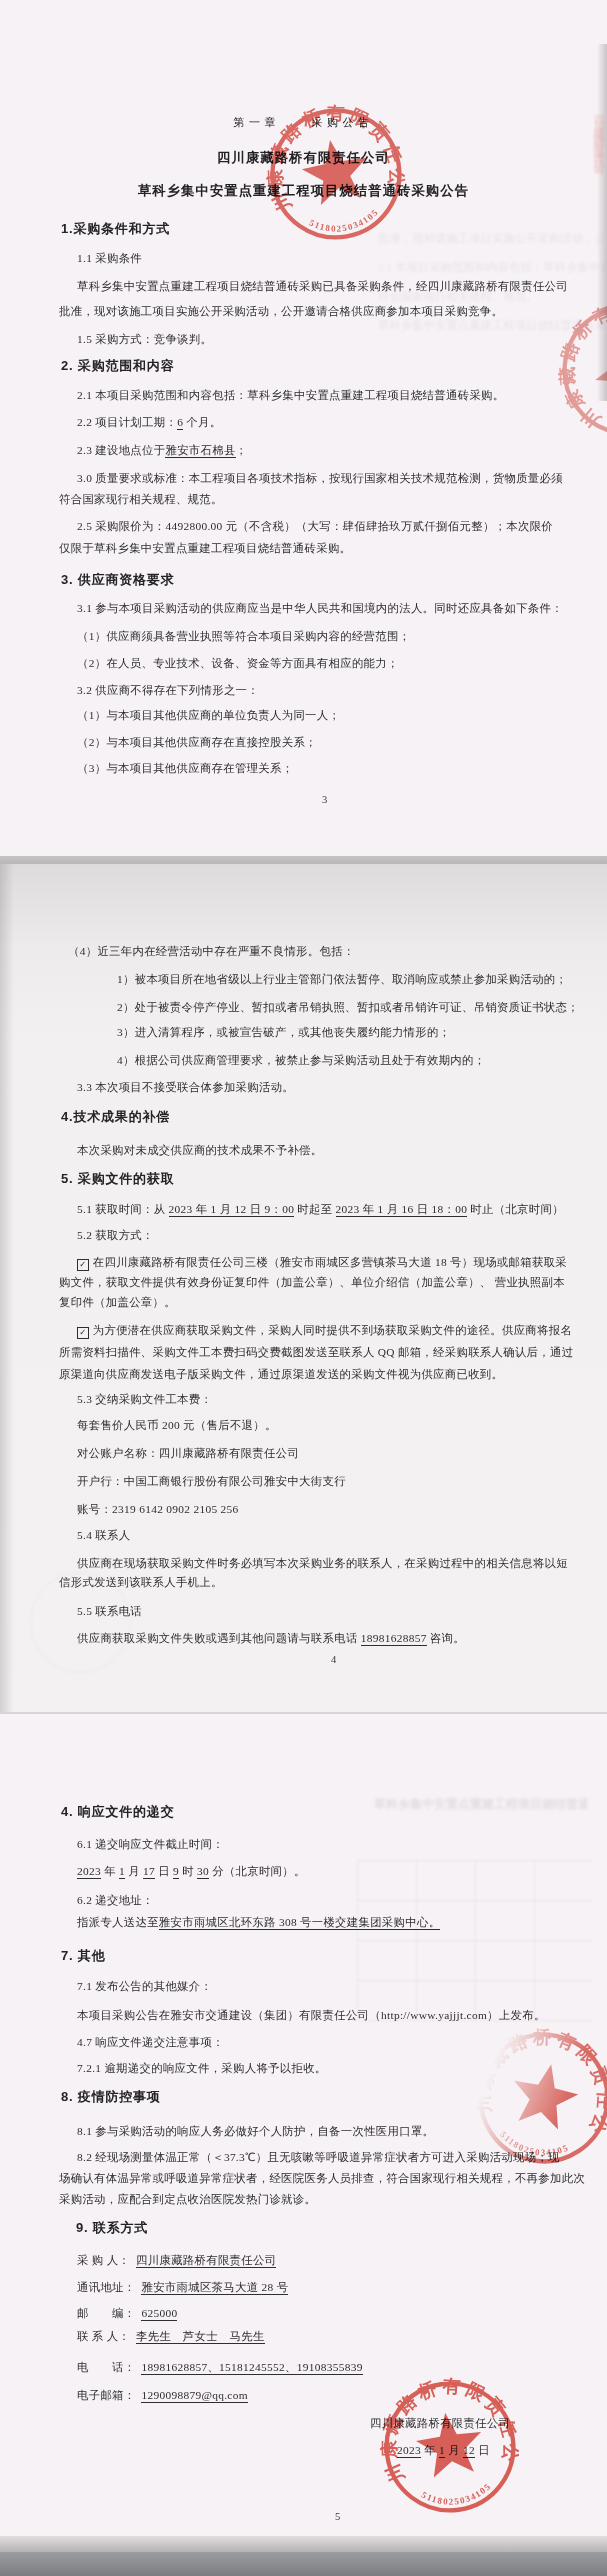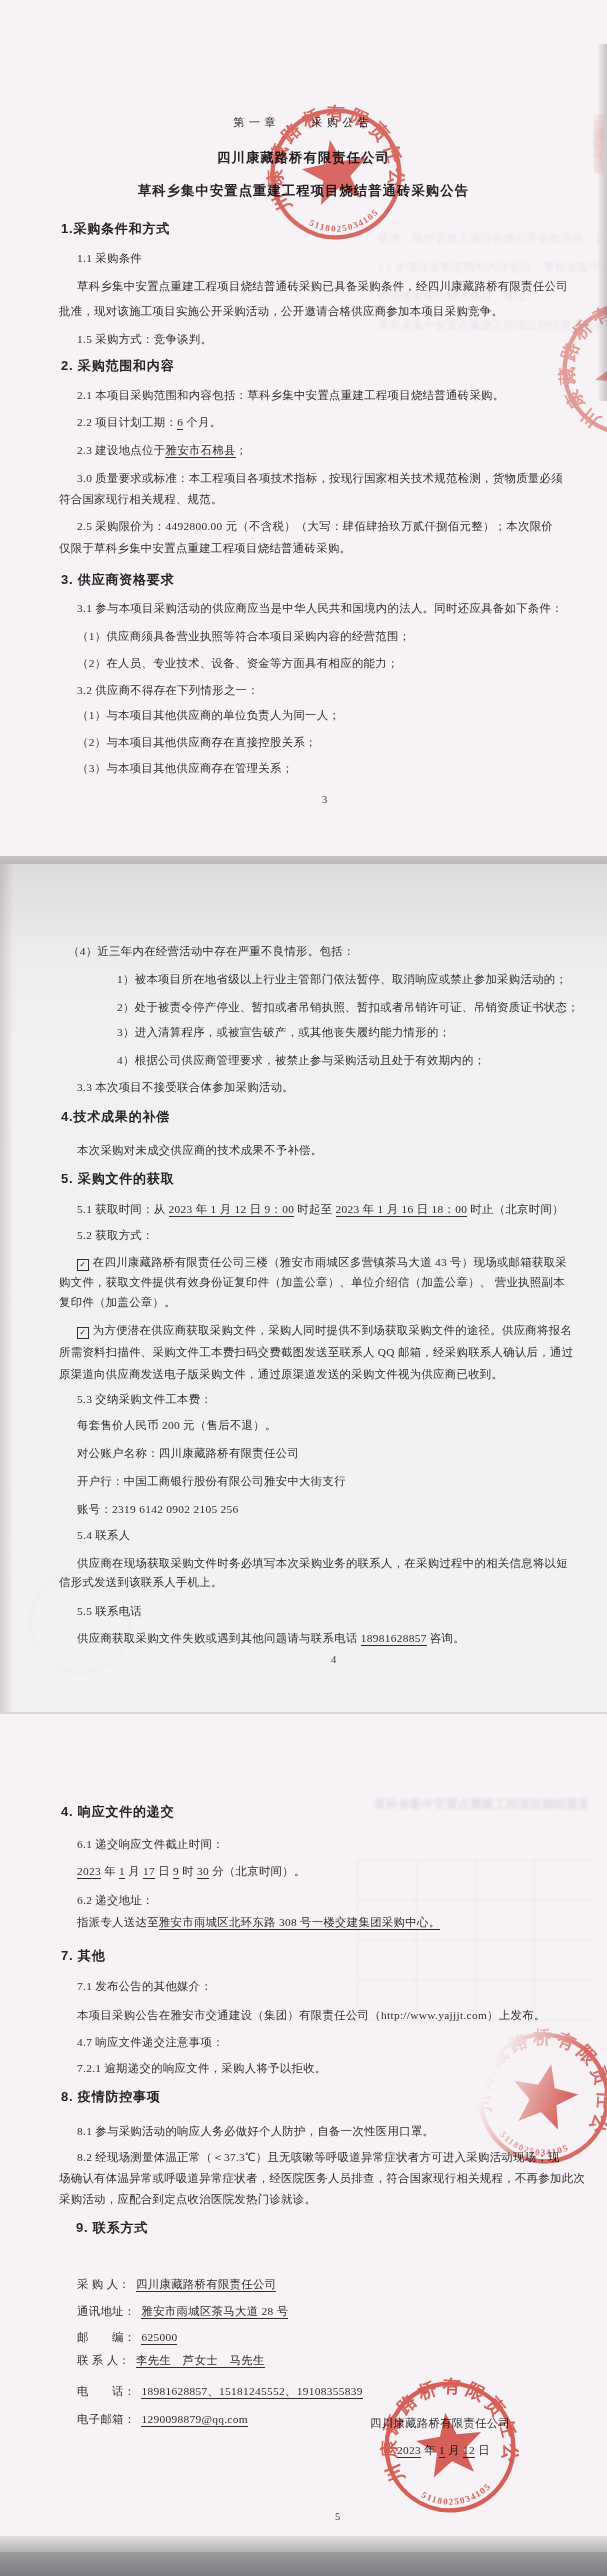--- a/index.html
+++ b/index.html
@@ -30,21 +30,21 @@
   .ctr{left:0;width:607px;text-align:center;}
   .t1{font-size:11px;font-weight:normal;letter-spacing:4.6px;color:#232225;font-family:"Liberation Sans",sans-serif;}
   .t2{font-size:13.3px;font-weight:bold;letter-spacing:1.1px;color:#232225;font-family:"Liberation Sans",sans-serif;}
   .hd{font-weight:bold;font-size:13px;color:#242326;letter-spacing:0.8px;left:61px;
       font-family:"Liberation Sans",sans-serif;}
   .u, .ln .u{border-bottom:0.8px solid #2f2e30;padding-bottom:0.8px;}
   .pn{position:absolute;font-size:10.6px;color:#39383a;}
   .cb{display:inline-block;width:10px;height:10px;border:1.1px solid #2f2e30;
       margin-right:3.8px;font-size:8.4px;line-height:9px;text-align:center;
       vertical-align:-0.8px;color:#2f2e30;font-family:"DejaVu Sans",sans-serif;}
-  .clabel{display:inline-block;margin-top:24px;}
+  .clabel{display:inline-block;}
   .cval{margin-left:6px;}
   
   .stamp{position:absolute;width:144px;height:144px;color:#d8493e;
          mix-blend-mode:multiply;pointer-events:none;}
   .stamp svg{width:100%;height:100%;overflow:visible;}
   .stamp text{font-family:"Liberation Serif",serif;font-weight:bold;}
   .fadeL{
     -webkit-mask-image:linear-gradient(100deg,rgba(0,0,0,0) 14%,rgba(0,0,0,.5) 38%,#000 62%);
             mask-image:linear-gradient(100deg,rgba(0,0,0,0) 14%,rgba(0,0,0,.5) 38%,#000 62%);
   }
@@ -120,21 +120,21 @@
 <div class="ln ind2" style="top:1025px">3）进入清算程序，或被宣告破产，或其他丧失履约能力情形的；</div>
 <div class="ln ind2" style="top:1053px">4）根据公司供应商管理要求，被禁止参与采购活动且处于有效期内的；</div>
 <div class="ln ind" style="top:1080px">3.3 本次项目不接受联合体参加采购活动。</div>
 
 <div class="ln hd" style="top:1108px">4.技术成果的补偿</div>
 <div class="ln ind" style="top:1143px">本次采购对未成交供应商的技术成果不予补偿。</div>
 
 <div class="ln hd" style="top:1170px">5. 采购文件的获取</div>
 <div class="ln ind" style="top:1202px"><span>5.1 获取时间：从 </span><span class="u">2023 年 1 月 12 日 9：00</span><span> 时起至 </span><span class="u">2023 年 1 月 16 日 18：00</span><span> 时止（北京时间）</span></div>
 <div class="ln ind" style="top:1228px">5.2 获取方式：</div>
-<div class="ln ind" style="top:1255px"><span class="cb">✓</span><span>在四川康藏路桥有限责任公司三楼（雅安市雨城区多营镇茶马大道 43 号）现场或邮箱获取采</span></div>
+<div class="ln ind" style="top:1255px"><span class="cb">✓</span><span>在四川康藏路桥有限责任公司三楼（雅安市雨城区多营镇茶马大道 18 号）现场或邮箱获取采</span></div>
 <div class="ln" style="top:1275px">购文件，获取文件提供有效身份证复印件（加盖公章）、单位介绍信（加盖公章）、 营业执照副本</div>
 <div class="ln" style="top:1295px">复印件（加盖公章）。</div>
 <div class="ln ind" style="top:1323px"><span class="cb">✓</span><span>为方便潜在供应商获取采购文件，采购人同时提供不到场获取采购文件的途径。供应商将报名</span></div>
 <div class="ln" style="top:1345px">所需资料扫描件、采购文件工本费扫码交费截图发送至联系人 QQ 邮箱，经采购联系人确认后，通过</div>
 <div class="ln" style="top:1367px">原渠道向供应商发送电子版采购文件，通过原渠道发送的采购文件视为供应商已收到。</div>
 <div class="ln ind" style="top:1392px">5.3 交纳采购文件工本费：</div>
 <div class="ln ind" style="top:1418px">每套售价人民币 200 元（售后不退）。</div>
 <div class="ln ind" style="top:1446px">对公账户名称：四川康藏路桥有限责任公司</div>
 <div class="ln ind" style="top:1474px">开户行：中国工商银行股份有限公司雅安中大街支行</div>
 <div class="ln ind" style="top:1502px">账号：2319 6142 0902 2105 256</div>

